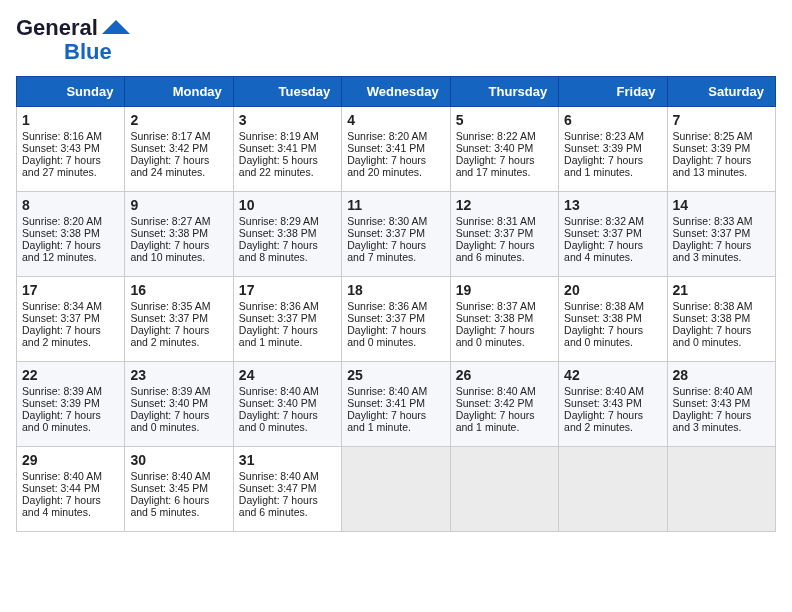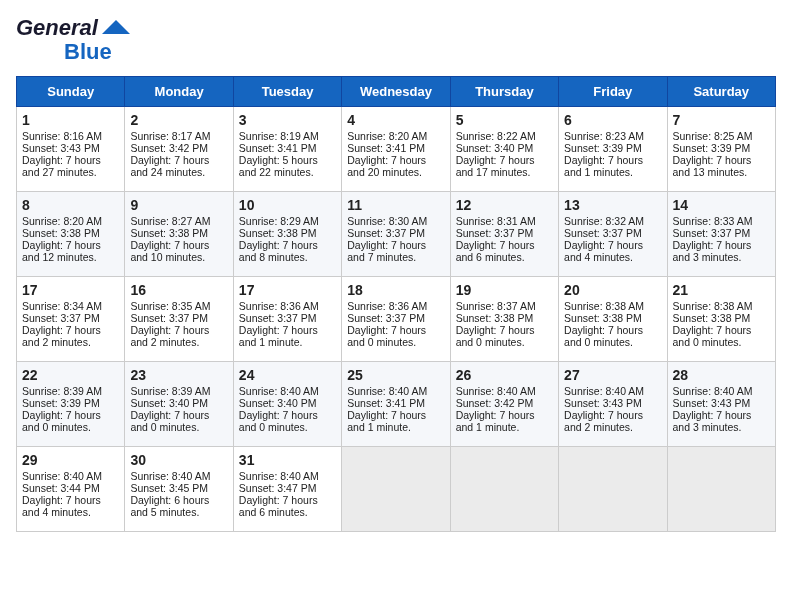--- a/index.html
+++ b/index.html
@@ -49,21 +49,21 @@
       width: 100%;
       border-collapse: collapse;
       table-layout: fixed;
     }
     thead tr th {
       background: #1565c0;
       color: #fff;
       font-size: 13px;
       font-weight: bold;
       padding: 7px 11px;
-      text-align: center;
+      text-align: right;
       border: 1px solid #1046a0;
     }
     tbody tr td {
       vertical-align: top;
       border: 1px solid #ccc;
       padding: 5px 5px 4px 5px;
       font-size: 10.5px;
       color: #222;
       height: 85px;
       background: #fff;
@@ -83,21 +83,21 @@
     }
     td.cell-empty {
       background: #ebebeb !important;
     }
   </style>
 </head>
 <body>
 
 <div class="header">
   <div class="logo">
-    <div style="display:flex;align-items:center;gap:4px;font-style:italic;">
+    <div style="display:flex;align-items:center;gap:4px;">
       <span class="logo-text">
         <span>General</span>
       </span>
       <svg class="logo-arrow" viewBox="0 0 30 15">
         <polygon points="0,15 15,0 30,15" fill="#1565c0"></polygon>
       </svg>
     </div>
     <span class="logo-text" style="color:#1565c0;font-size:22px;font-weight:bold;margin-left:48px;">Blue</span>
   </div>
   <div class="title-block">
@@ -276,21 +276,21 @@
         <span>Sunset: 3:41 PM</span><br>
         <span>Daylight: 7 hours and 1 minute.</span>
       </td>
         <td>
         <span class="day-num">26</span>
         <span>Sunrise: 8:40 AM</span><br>
         <span>Sunset: 3:42 PM</span><br>
         <span>Daylight: 7 hours and 1 minute.</span>
       </td>
         <td>
-        <span class="day-num">27</span>
+        <span class="day-num">42</span>
         <span>Sunrise: 8:40 AM</span><br>
         <span>Sunset: 3:43 PM</span><br>
         <span>Daylight: 7 hours and 2 minutes.</span>
       </td>
         <td>
         <span class="day-num">28</span>
         <span>Sunrise: 8:40 AM</span><br>
         <span>Sunset: 3:43 PM</span><br>
         <span>Daylight: 7 hours and 3 minutes.</span>
       </td>

